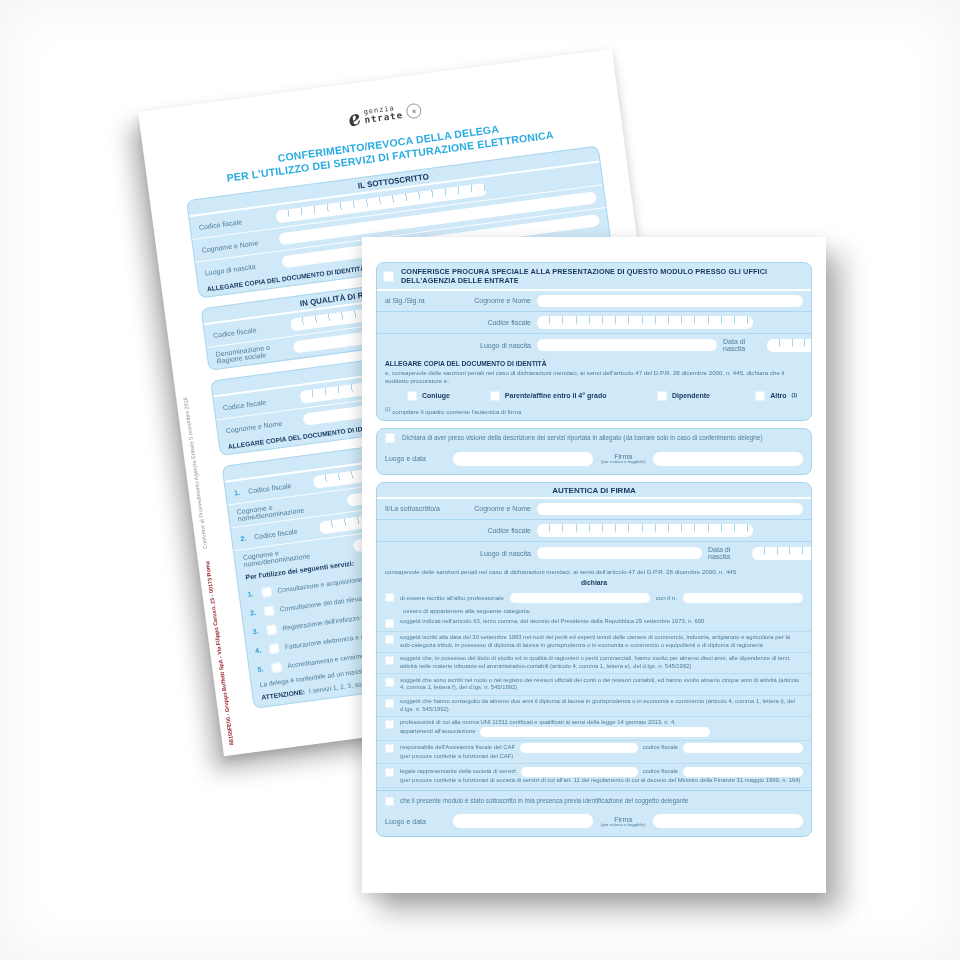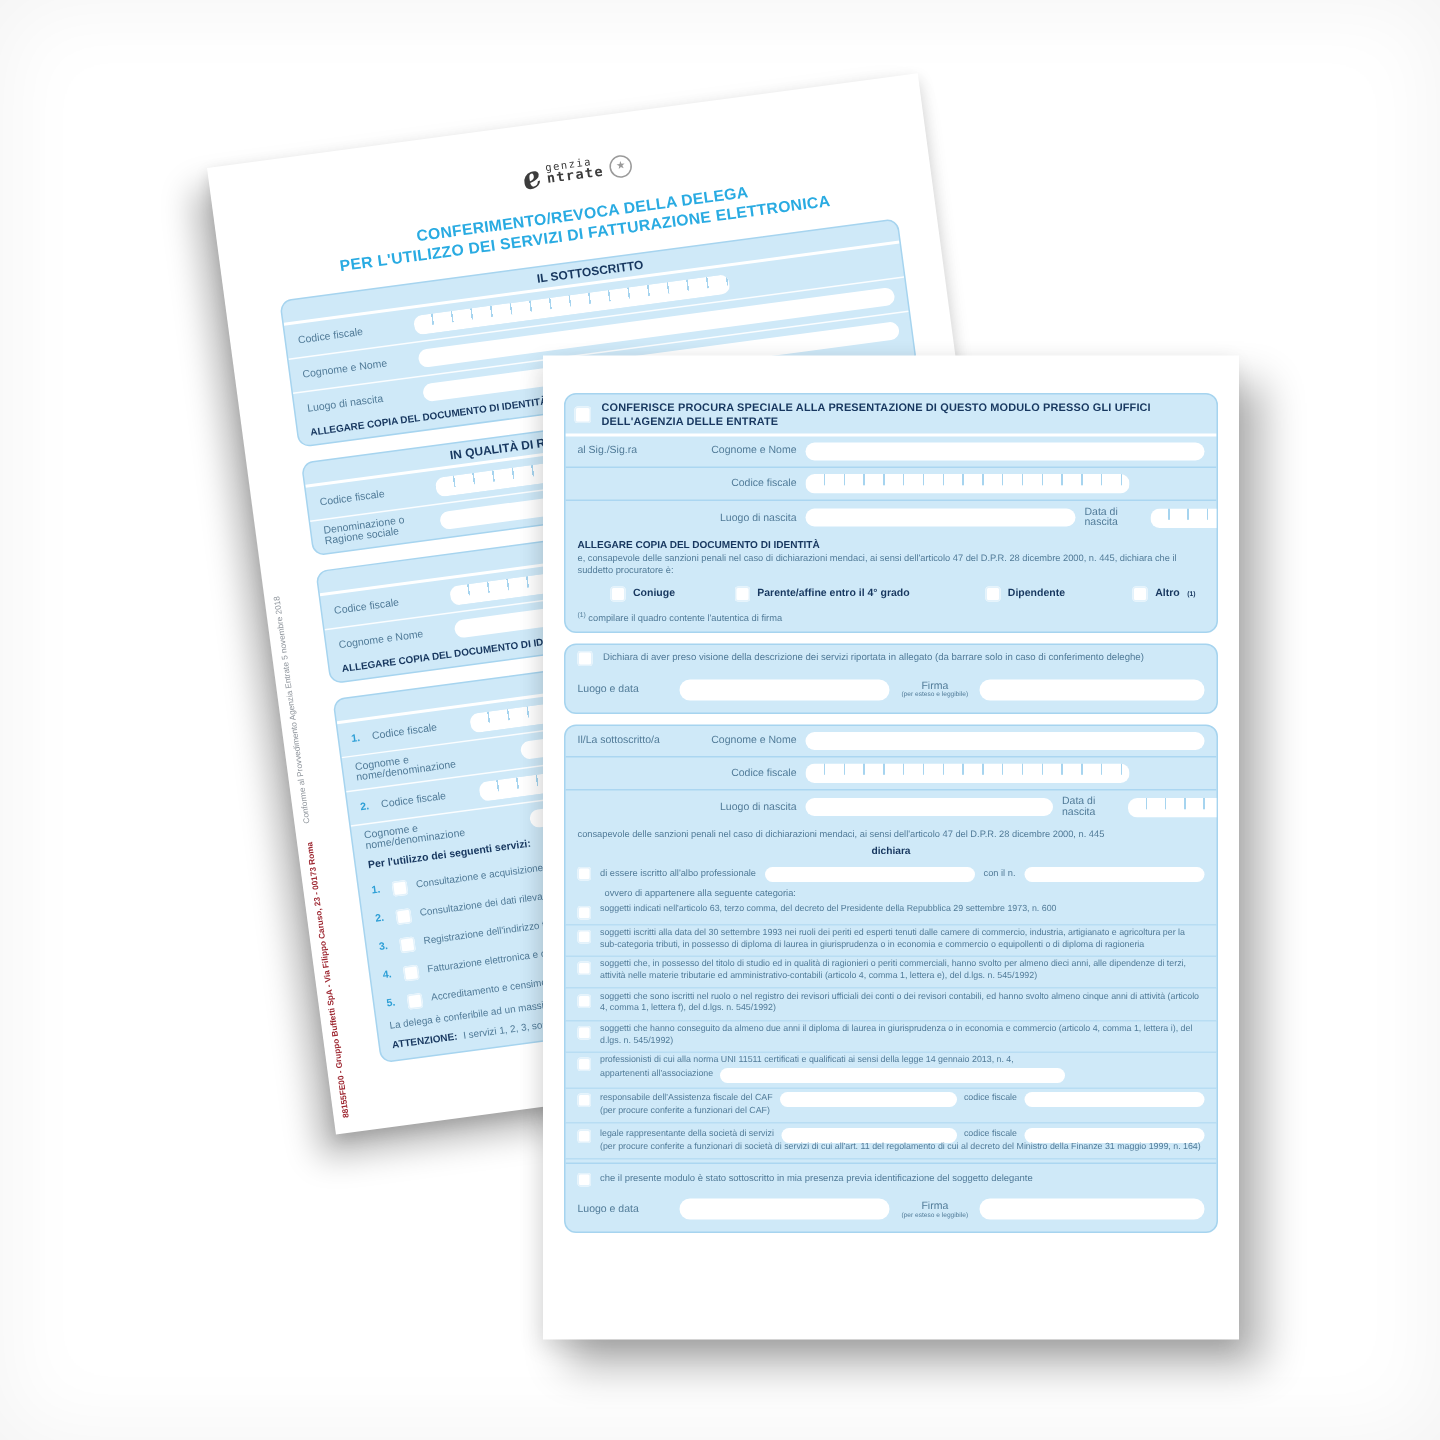--- a/index.html
+++ b/index.html
@@ -289,20 +289,21 @@
             <span class="f1">Firma</span>
             <span class="f2">(per esteso e leggibile)</span>
           </span>
           <div class="fld fld-sig2"></div>
         </div>
       </div>
 
       <div class="gap"></div>
 
       <div class="bx">
+        <div class="bx-hd aut-hd">AUTENTICA DI FIRMA</div>
         <div class="frow">
           <span class="flab lbl w-pre" style="flex-basis:70px">Il/La sottoscritto/a</span>
           <span class="flab lbl" style="flex:0 0 70px">Cognome e Nome</span>
           <div class="fld grow"></div>
         </div>
         <div class="frow">
           <span class="flab lbl w-pre" style="flex-basis:70px"></span>
           <span class="flab lbl" style="flex:0 0 70px">Codice fiscale</span>
           <div class="comb fcomb16"></div>
           <div class="grow"></div>

